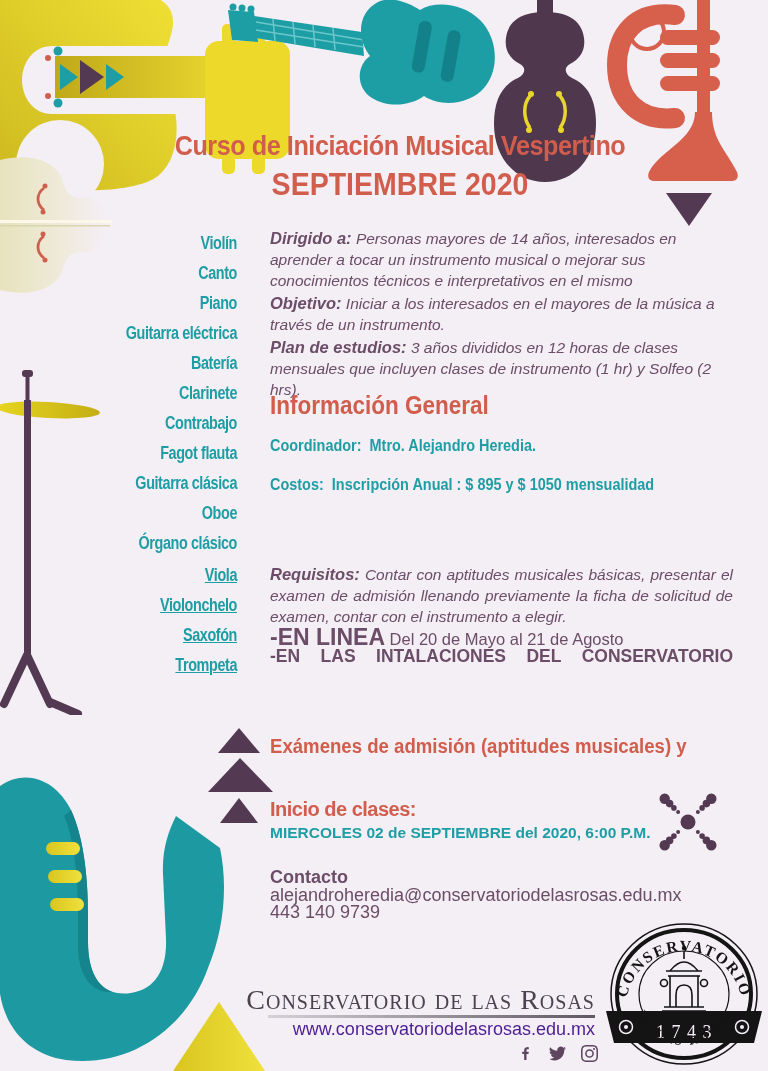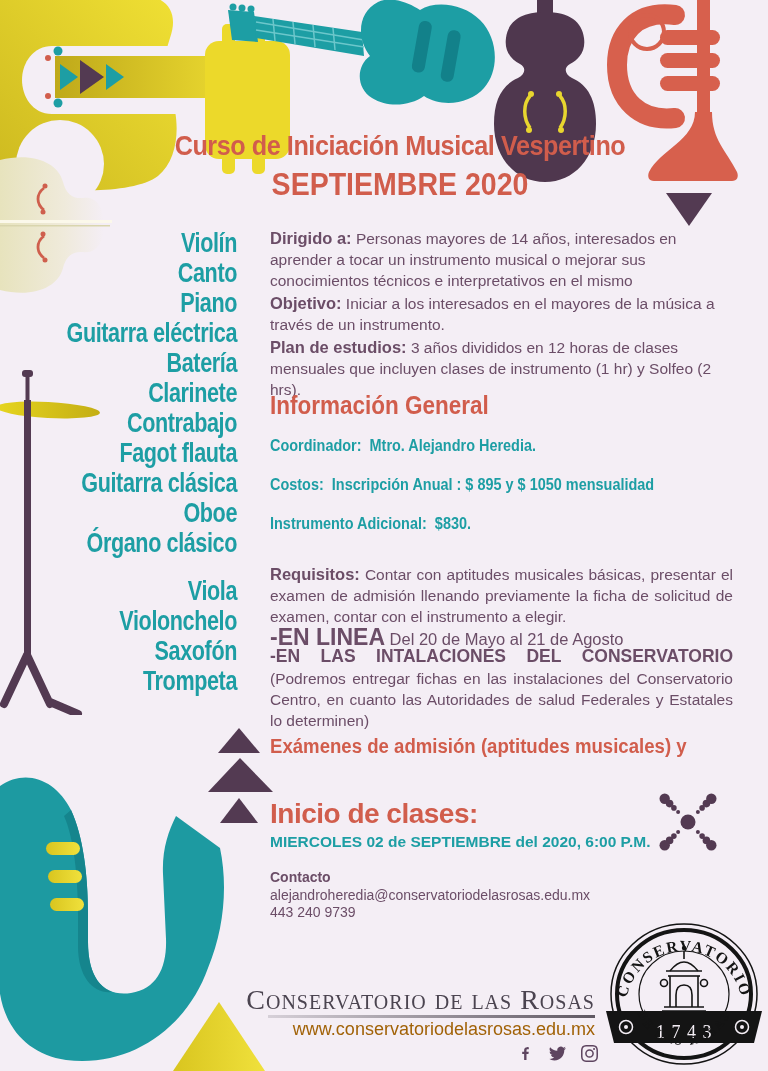--- a/index.html
+++ b/index.html
@@ -6,49 +6,49 @@
   .poster{position:relative;width:768px;height:1071px;background:#f4eef5;overflow:hidden;
           font-family:"Liberation Sans",sans-serif;}
   .abs{position:absolute;}
   svg{display:block;}
   
   .title{left:104px;top:130px;width:592px;text-align:center;color:#d15d4c;font-weight:bold;}
   .title .l1{font-size:28px;letter-spacing:-.5px;transform:scaleX(.9);}
   .title .l2{font-size:31px;margin-top:5px;transform:scaleX(.92);}
   
   #instruments{left:0;top:228px;width:237px;text-align:right;color:#1d9ea4;font-weight:bold;
-               font-size:27px;letter-spacing:-.5px;}
+               font-size:18px;letter-spacing:-.5px;}
   #instruments ul{list-style:none;margin:0;padding:0;}
   #instruments li{height:30px;line-height:30px;white-space:nowrap;transform:scaleX(.8);
                   transform-origin:100% 50%;}
   #instruments ul.g2{margin-top:0;}
-  #instruments ul.g3{margin-top:18px;}
+  #instruments ul.g3{margin-top:2px;text-decoration:underline;}
   
   .col{left:270px;width:463px;color:#6b4d67;}
-  .p{font-size:15.5px;line-height:21px;margin:0;}
+  .p{font-size:15.5px;line-height:21px;margin:0;font-style:italic;}
   .p .lbl{font-weight:bold;font-size:16.5px;}
   .just{text-align:justify;}
   .tealline{color:#1d9ea4;font-weight:bold;font-size:17px;white-space:nowrap;}
   .sqz{display:inline-block;transform-origin:0 50%;transform:scaleX(.85);}
   .h-info{color:#d15d4c;font-weight:bold;font-size:25px;transform:scaleX(.9);transform-origin:0 50%;white-space:nowrap;}
   .enlas{font-weight:bold;font-size:17.5px;text-align:justify;text-align-last:justify;}
   .exline1{color:#d15d4c;font-weight:bold;font-size:20px;transform:scaleX(.93);transform-origin:0 50%;white-space:nowrap;}
   .exlabel2{color:#d15d4c;font-weight:bold;font-size:20px;}
   .exdate{color:#1d9ea4;font-weight:bold;font-size:17px;margin-left:8px;}
-  .inicio-h{color:#d15d4c;font-weight:bold;font-size:28px;letter-spacing:-.5px;}
+  .inicio-h{color:#d15d4c;font-weight:bold;font-size:20px;letter-spacing:-.5px;}
   .inicio-d{color:#1d9ea4;font-weight:bold;font-size:15.5px;margin-top:3px;white-space:nowrap;}
-  .contact{font-size:14px;line-height:17.5px;}
+  .contact{font-size:18px;line-height:17.5px;}
   .contact .lbl{font-weight:bold;}
   
   .wordmark{left:240px;top:984px;width:355px;text-align:right;color:#4b4450;
             font-family:"Liberation Serif",serif;font-variant:small-caps;font-size:28px;letter-spacing:1px;}
   .rule{left:268px;top:1015px;width:327px;height:2.5px;
         background:linear-gradient(to right,#d6d0d8,#5f5862);}
   .website{left:240px;top:1019px;width:355px;text-align:right;color:#6b4d67;font-size:18px;}
-  .website a{color:#a16207;text-decoration:none;}
+  .website a{color:#4c1d95;text-decoration:none;}
   .social{left:517px;top:1045px;display:flex;gap:15px;align-items:center;}
   .social svg{width:17px;height:17px;fill:#5e4560;}
 </style>
 </head>
 <body>
 
 <div class="poster">
 
   <svg class="abs" style="left:0;top:-4px" width="295" height="200" viewBox="0 0 295 200">
     <defs>
@@ -187,44 +187,42 @@
   <p class="abs col p" style="top:293px"><span class="lbl">Objetivo:</span> <span>Iniciar a los interesados en el mayores de la música a través de un instrumento.</span></p>
 
   <p class="abs col p" style="top:337px"><span class="lbl">Plan de estudios:</span> <span>3 años divididos en 12 horas de clases mensuales que incluyen clases de instrumento (1 hr) y Solfeo (2 hrs).</span></p>
 
   <div class="abs col h-info" style="top:391px">Información General</div>
 
   <div class="abs col tealline" style="top:436px"><span class="sqz"><span>Coordinador:</span>&nbsp;&nbsp;<span>Mtro. Alejandro Heredia.</span></span></div>
 
   <div class="abs col tealline" style="top:475px"><span class="sqz"><span>Costos:</span>&nbsp;&nbsp;<span>Inscripción Anual : $ 895 y $ 1050 mensualidad</span></span></div>
 
-  <div class="abs col tealline" style="top:514px"><span class="sqz"><span>Instrumento Adicional:</span>&nbsp;&nbsp;<span>$830.</span></span></div>
 
   <p class="abs col p just" style="top:564px"><span class="lbl">Requisitos:</span> <span>Contar con aptitudes musicales básicas, presentar el examen de admisión llenando previamente la ficha de solicitud de examen, contar con el instrumento a elegir.</span></p>
 
 
   <div class="abs col" style="top:624px;font-size:16.5px"><span style="font-weight:bold;font-size:23px">-EN LINEA</span> <span>Del 20 de Mayo al 21 de Agosto</span></div>
 
   <div class="abs col enlas" style="top:646px">-EN LAS INTALACIONES DEL CONSERVATORIO</div>
 
-  <p class="abs col p just" style="top:668px">(Podremos entregar fichas en las instalaciones del Conservatorio Centro, en cuanto las Autoridades de salud Federales y Estatales lo determinen)</p>
 
   <div class="abs col" style="top:735px">
     <div class="exline1">Exámenes de admisión (aptitudes musicales) y</div>
   </div>
 
   <div class="abs col" style="top:798px">
     <div class="inicio-h">Inicio de clases:</div>
     <div class="inicio-d">MIERCOLES 02 de SEPTIEMBRE del 2020, 6:00 P.M.</div>
   </div>
 
   <div class="abs col contact" style="top:869px">
     <div class="lbl">Contacto</div>
     <div>alejandroheredia@conservatoriodelasrosas.edu.mx</div>
-    <div>443 240 9739</div>
+    <div>443 140 9739</div>
   </div>
 
   <svg class="abs" style="left:655px;top:785px" width="70" height="76" viewBox="0 0 70 76" fill="#533a52">
     <circle cx="33" cy="37" r="7.5"></circle>
     <circle cx="23.1" cy="27.1" r="2"></circle>
       <circle cx="42.9" cy="27.1" r="2"></circle>
       <circle cx="23.1" cy="46.9" r="2"></circle>
       <circle cx="42.9" cy="46.9" r="2"></circle>
     <circle cx="18.9" cy="22.9" r="2.8"></circle>
       <circle cx="47.1" cy="22.9" r="2.8"></circle>

